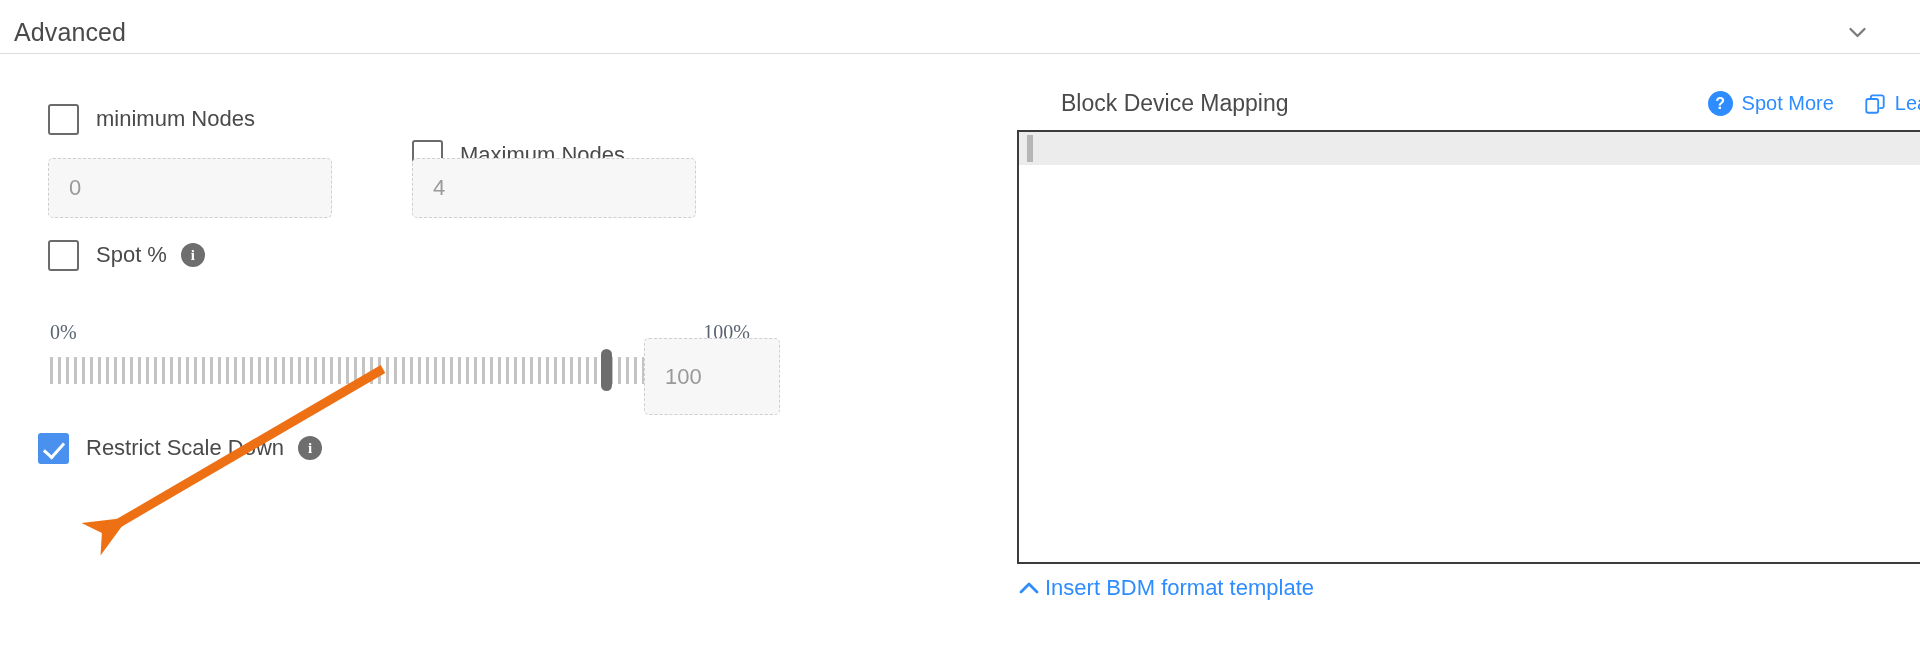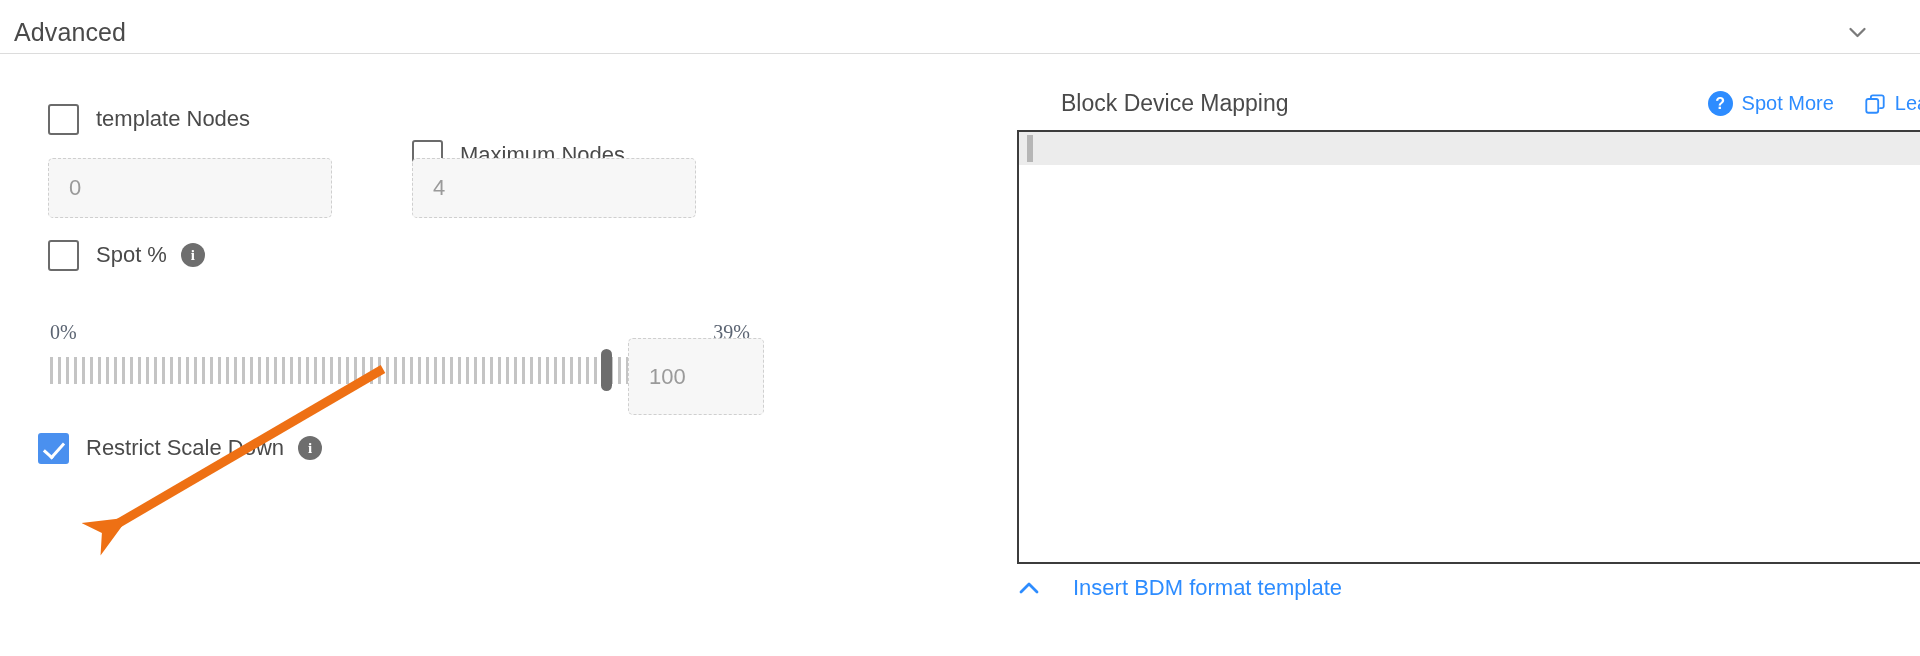--- a/index.html
+++ b/index.html
@@ -218,21 +218,21 @@
     left: 8px; top: 3px;
     width: 6px; height: 27px;
     background: #b6b6b6;
   }
 
   .insert-link {
     position: absolute;
     left: 22px; top: 520px;
     display: flex;
     align-items: center;
-    gap: 32px;
+    gap: 4px;
     color: #2d8cff;
     font-size: 22px;
     cursor: pointer;
   }
   .chev-up { width: 24px; height: 24px; display: block; }
 
   
   .anno {
     position: absolute;
     left: 0; top: 0;
@@ -253,21 +253,21 @@
       </svg>
     </div>
   </div>
 
   <div class="body-wrap">
 
     <div class="left-col">
 
       <div class="cb-row" style="left:48px; top:48px;">
         <div class="cbox"></div>
-        <span class="cb-label">template Nodes</span>
+        <span class="cb-label">minimum Nodes</span>
       </div>
       <div class="dash-input" style="left:48px; top:103px; width:284px; height:60px;">
         <span>0</span>
       </div>
 
       <div class="cb-row" style="left:412px; top:48px;margin-top:36px;">
         <div class="cbox"></div>
         <span class="cb-label">Maximum Nodes</span>
       </div>
       <div class="dash-input" style="left:412px; top:103px; width:284px; height:60px;">
@@ -276,27 +276,27 @@
 
       <div class="cb-row" style="left:48px; top:184px;">
         <div class="cbox"></div>
         <span class="cb-label">Spot %</span>
         <span class="info-icon">i</span>
       </div>
 
       <div class="slider-zone" style="left:50px; top:266px; width:700px; height:80px;">
         <div class="slider-ends">
           <span>0%</span>
-          <span>39%</span>
+          <span>100%</span>
         </div>
         <div class="slider-track"></div>
         <div class="slider-thumb" style="left:551px;"></div>
       </div>
 
-      <div class="dash-input" style="left:628px; top:283px; width:136px; height:77px;">
+      <div class="dash-input" style="left:644px; top:283px; width:136px; height:77px;">
         <span>100</span>
       </div>
 
       <div class="cb-row" style="left:38px; top:377px;">
         <div class="cbox checked"></div>
         <span class="cb-label">Restrict Scale Down</span>
         <span class="info-icon">i</span>
       </div>
     </div>
 

